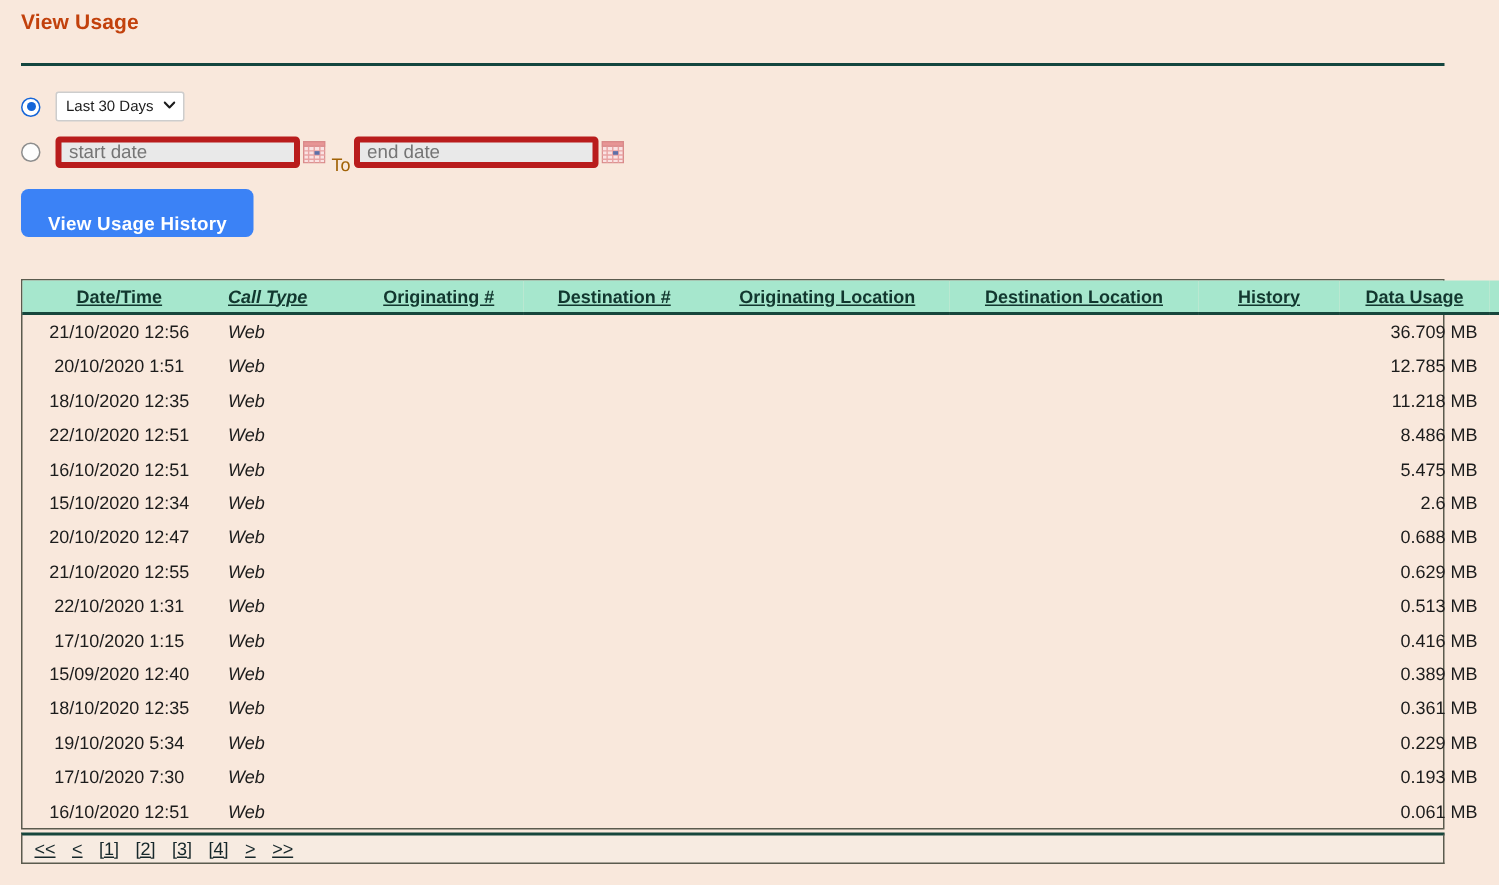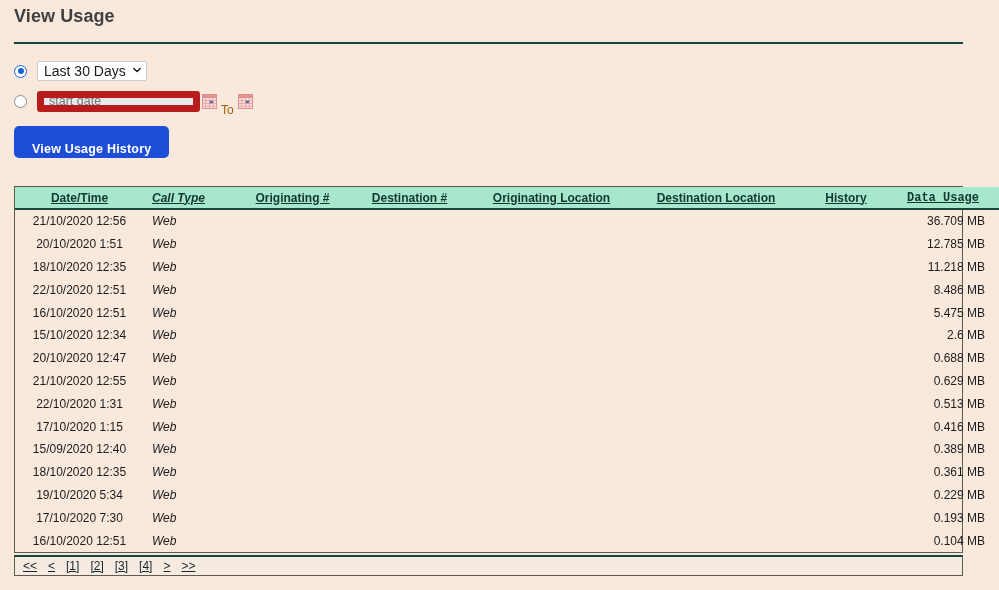--- a/index.html
+++ b/index.html
@@ -14,23 +14,23 @@
     font-family: "Liberation Sans", sans-serif;
     color: #1c1c1c;
     overflow: hidden;
   }
 
   
   .page-title {
     position: absolute;
     left: 14px;
     top: 6px;
-    font-size: 18px;
+    font-size: 14px;
     font-weight: bold;
-    color: #404040;
+    color: #c2410c;
     letter-spacing: 0.1px;
   }
   .title-rule {
     position: absolute;
     left: 14px;
     top: 42px;
     width: 949px;
     height: 2px;
     background: #14463f;
   }
@@ -73,42 +73,42 @@
     border-radius: 50%;
     background: #1565d8;
   }
 
   .range-select {
     background: #ffffff;
     border: 1px solid #cdcdcd;
     border-radius: 2px;
     height: 20px;
     padding: 0 20px 0 6px;
-    font-size: 14px;
+    font-size: 10px;
     font-family: "Liberation Sans", sans-serif;
     color: #1c1c1c;
     display: inline-flex;
     align-items: center;
     position: relative;
     box-sizing: border-box;
   }
   .range-select .chev {
     position: absolute;
     right: 5px;
     top: 50%;
     width: 8px;
     height: 8px;
     margin-top: -5px;
   }
   .range-select .chev svg { display: block; }
 
   .date-input {
     height: 21px;
     box-sizing: border-box;
-    border: 7px solid #b91c1c;
+    border: 4px solid #b91c1c;
     border-radius: 3px;
     background: #e9e9e9;
     font-size: 12.5px;
     font-family: "Liberation Sans", sans-serif;
     color: #6c6c6c;
     padding: 0 5px;
     outline: none;
   }
   #startDate { width: 163px; }
   #endDate { width: 163px; }
@@ -121,21 +121,21 @@
     display: block;
   }
   .to-label {
     font-size: 12px;
     margin: 18px 2px 0 1px;
     color: #a16207;
   }
 
   .history-btn {
     margin-top: 8px;
-    background: #1d4ed8;
+    background: #3b82f6;
     color: #ffffff;
     border: none;
     border-radius: 5px;
     height: 26px;
     padding: 16px 18px;
     font-size: 12.5px;
     font-weight: bold;
     font-family: "Liberation Sans", sans-serif;
     cursor: pointer;
     letter-spacing: 0.2px;
@@ -184,21 +184,21 @@
   .c-datetime { text-align: center; width: 113px; margin-left: 22px; }
   .c-calltype { text-align: left;   width: 76px; font-style: italic; }
   .c-orig     { text-align: center; width: 97px; }
   .c-dest     { text-align: center; width: 105px; }
   .c-origloc  { text-align: center; width: 147px; }
   .c-destloc  { text-align: center; width: 150px; }
   .c-duration { text-align: center; width: 78px; }
   .c-datausage{ text-align: right;  width: 84px; }
   .c-usagetype{ text-align: center; width: 72px; }
 
-  thead .c-datausage, thead .c-charge { text-align: center; font-family: Liberation Mono, monospace; }
+  thead .c-datausage, thead .c-charge { text-align: center; }
 
   
   .pager {
     position: absolute;
     left: 14px;
     top: 555px;
     width: 949px;
     height: 21px;
     box-sizing: border-box;
     border: 1px solid #5b5b4e;
@@ -249,20 +249,21 @@
           <line x1="8" y1="4" x2="8" y2="15.5"></line>
           <line x1="12" y1="4" x2="12" y2="15.5"></line>
           <line x1="0.5" y1="7" x2="15.5" y2="7"></line>
           <line x1="0.5" y1="10" x2="15.5" y2="10"></line>
           <line x1="0.5" y1="13" x2="15.5" y2="13"></line>
         </g>
         <rect x="8.2" y="7.2" width="3.6" height="2.6" fill="#5d6fa8"></rect>
       </svg>
     </span>
     <span class="to-label">To</span>
+    <input id="endDate" class="date-input" type="text" placeholder="end date" style="">
     <span class="cal-icon">
       <svg viewBox="0 0 16 16" width="15" height="15" aria-hidden="true">
         <rect x="0.5" y="0.5" width="15" height="15" fill="#fae2e2" stroke="#d98a8a"></rect>
         <rect x="0.5" y="0.5" width="15" height="3.2" fill="#e79595" stroke="#d98a8a"></rect>
         <g stroke="#e8a3a3" stroke-width="1">
           <line x1="4" y1="4" x2="4" y2="15.5"></line>
           <line x1="8" y1="4" x2="8" y2="15.5"></line>
           <line x1="12" y1="4" x2="12" y2="15.5"></line>
           <line x1="0.5" y1="7" x2="15.5" y2="7"></line>
           <line x1="0.5" y1="10" x2="15.5" y2="10"></line>
@@ -448,21 +449,21 @@
           <td class="c-usagetype">MB</td>
         </tr>
         <tr>
           <td class="c-datetime">16/10/2020 12:51</td>
           <td class="c-calltype">Web</td>
           <td class="c-orig"></td>
           <td class="c-dest"></td>
           <td class="c-origloc"></td>
           <td class="c-destloc"></td>
           <td class="c-duration"></td>
-          <td class="c-datausage">0.104 MB</td>
+          <td class="c-datausage">0.061 MB</td>
           <td class="c-usagetype">MB</td>
         </tr>
       </tbody>
   </table>
 </div>
 
 <div class="pager" id="pager">
     <a>&lt;&lt;</a>
     <a>&lt;</a>
     <a>[1]</a>

